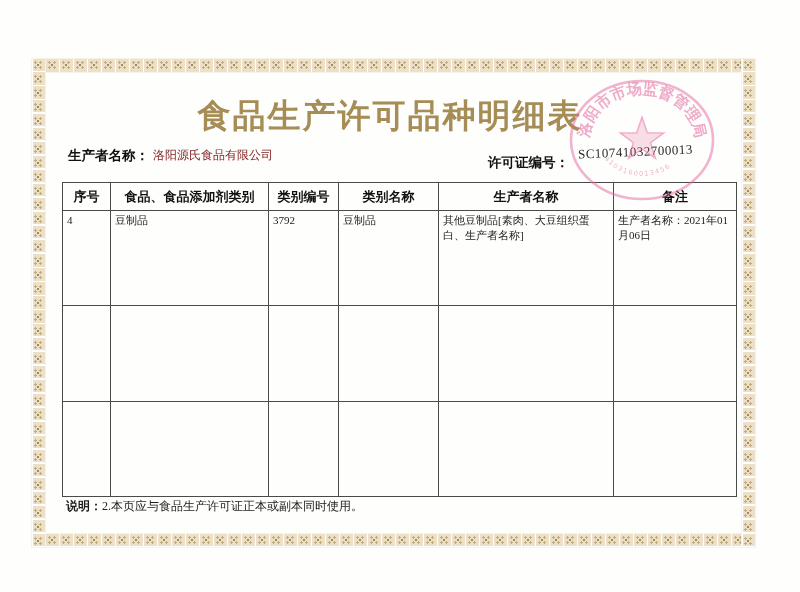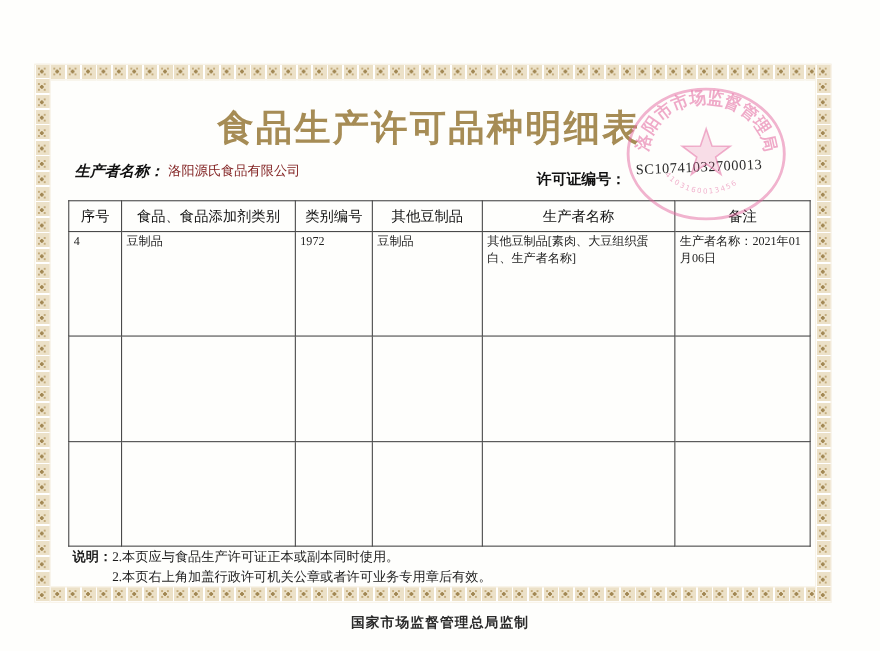--- a/index.html
+++ b/index.html
@@ -26,21 +26,21 @@
   .band-left{left:31px;top:58px;width:15px;height:490px;}
   .band-right{left:741px;top:58px;width:15px;height:490px;}
 
   .title{
     position:absolute;left:60px;top:94px;width:660px;
     text-align:center;font-size:33px;font-weight:bold;
     color:#a68c55;letter-spacing:2px;
   }
 
   .producer-line{position:absolute;left:68px;top:147px;font-size:13.5px;color:#111;}
-  .producer-line .lbl{font-weight:bold;font-style:italic;}
+  .producer-line .lbl{font-weight:bold;}
   .producer-line .val{font-weight:normal;font-size:12px;color:#7f1d1d;margin-left:4px;position:relative;top:-1px;}
 
   .license-line{position:absolute;left:488px;top:154px;font-size:13.5px;color:#111;text-align:right;}
   .license-line .lbl{font-weight:bold;}
   .license-number{
     position:absolute;left:578px;top:144px;font-size:13px;color:#2b2b2b;
     letter-spacing:0.5px;transform:rotate(-2.5deg);
     font-family:"Liberation Serif",serif;
   }
 
@@ -48,21 +48,21 @@
   table.lic{
     position:absolute;left:62px;top:182px;
     border-collapse:collapse;table-layout:fixed;
     width:674px;
   }
   table.lic th, table.lic td{
     border:1.4px solid #4a4a4a;
     font-size:11px;color:#222;
     padding:2px 4px;overflow:visible;
   }
-  table.lic th{height:23px;font-size:13px;font-weight:normal;text-align:center;color:#111;}
+  table.lic th{height:23px;font-size:13px;font-weight:bold;text-align:center;color:#111;}
   table.lic td{vertical-align:top;text-align:left;line-height:1.35;}
   tr.r1 td{height:90px;}
   tr.r2 td{height:91px;}
   tr.r3 td{height:90px;}
 
   .notes{position:absolute;left:66px;top:497px;font-size:12px;color:#1c1c1c;line-height:1.5;}
   .notes .lbl{font-weight:bold;}
   .notes .line2{margin-left:36px;}
 
   .footer-text{
@@ -100,28 +100,28 @@
         <col style="width:70px">
       <col style="width:100px">
         <col style="width:175px">
         <col style="width:123px">
     </colgroup>
     <tbody>
         <tr>
       <th>序号</th>
       <th>食品、食品添加剂类别</th>
       <th>类别编号</th>
-      <th>其他豆制品</th>
+      <th>类别名称</th>
       <th>生产者名称</th>
       <th>备注</th>
     </tr>
     <tr class="r1">
       <td>4</td>
       <td>豆制品</td>
-      <td>1972</td>
+      <td>3792</td>
       <td>豆制品</td>
       <td>其他豆制品[素肉、大豆组织蛋白、生产者名称]</td>
       <td>生产者名称：2021年01月06日</td>
     </tr>
     <tr class="r2">
       <td></td>
       <td></td>
       <td></td>
       <td></td>
       <td></td>
@@ -133,24 +133,22 @@
       <td></td>
       <td></td>
       <td></td>
       <td></td>
     </tr>
   </tbody>
     </table>
 
   <div class="notes">
     <div><span class="lbl">说明：</span><span>2.本页应与食品生产许可证正本或副本同时使用。</span></div>
-    <div class="line2"><span>2.本页右上角加盖行政许可机关公章或者许可业务专用章后有效。</span></div>
   </div>
 
-  <div class="footer-text">国家市场监督管理总局监制</div>
 
   <svg class="stamp" viewBox="0 0 158 132" xmlns="http://www.w3.org/2000/svg">
     <defs>
       <path id="ringArc" d="M 26 64 A 53 46 0 0 1 132 64" fill="none"></path>
       <path id="codeArc" d="M 38 78 A 46 40 0 0 0 120 78" fill="none"></path>
     </defs>
     <ellipse cx="79" cy="64" rx="71" ry="59" fill="none" stroke="#e4679f" stroke-width="2.6" opacity="0.5"></ellipse>
     <path d="M79,41 L84.3,56.7 L100.9,56.9 L87.6,66.8 L92.5,82.6 L79,73 L65.5,82.6 L70.4,66.8 L57.1,56.9 L73.7,56.7 Z" fill="#e4679f" fill-opacity="0.22" stroke="#e4679f" stroke-opacity="0.5" stroke-width="1.4"></path>
     <text font-size="15.5" font-weight="bold" fill="#e4679f" opacity="0.55" font-family="'Liberation Serif',serif">
       <textPath href="#ringArc" startOffset="2" textLength="152" lengthAdjust="spacingAndGlyphs">洛阳市市场监督管理局</textPath>

